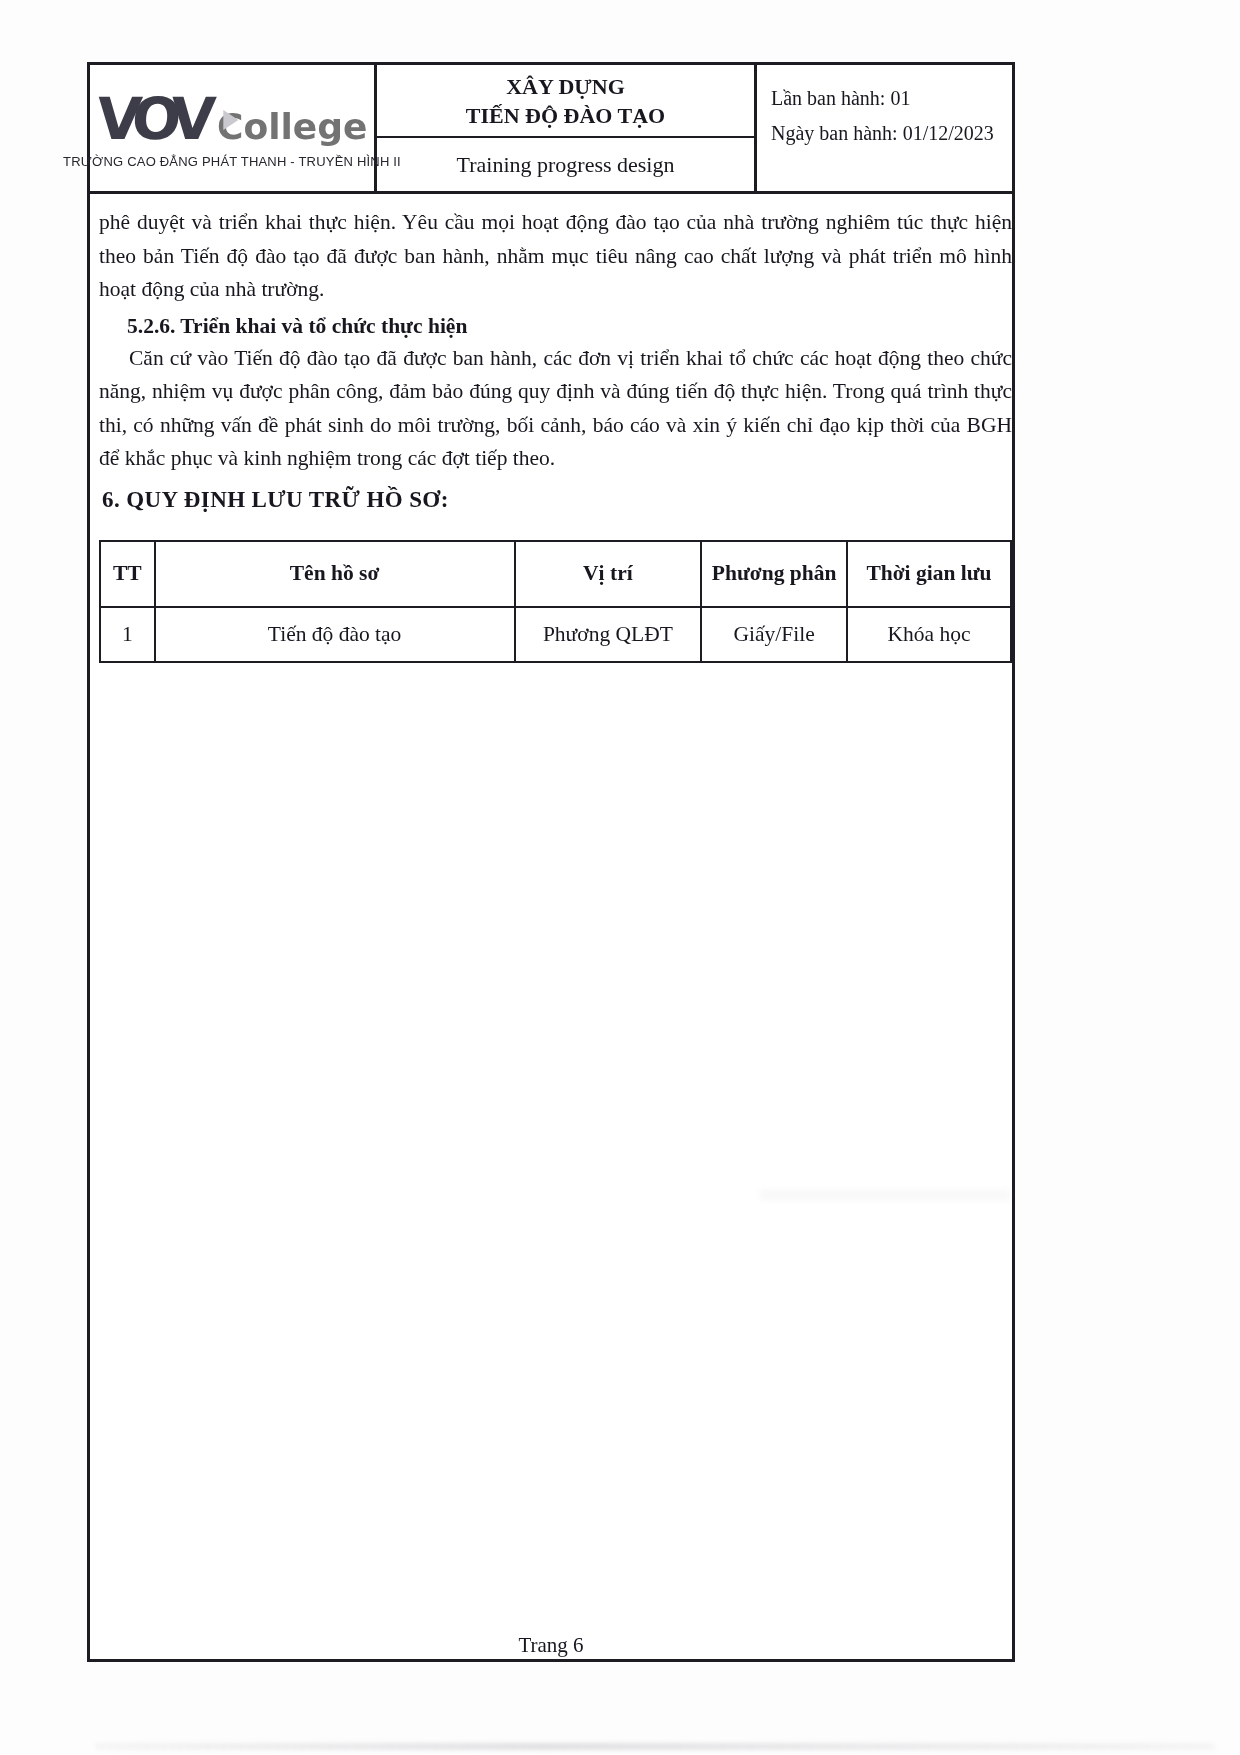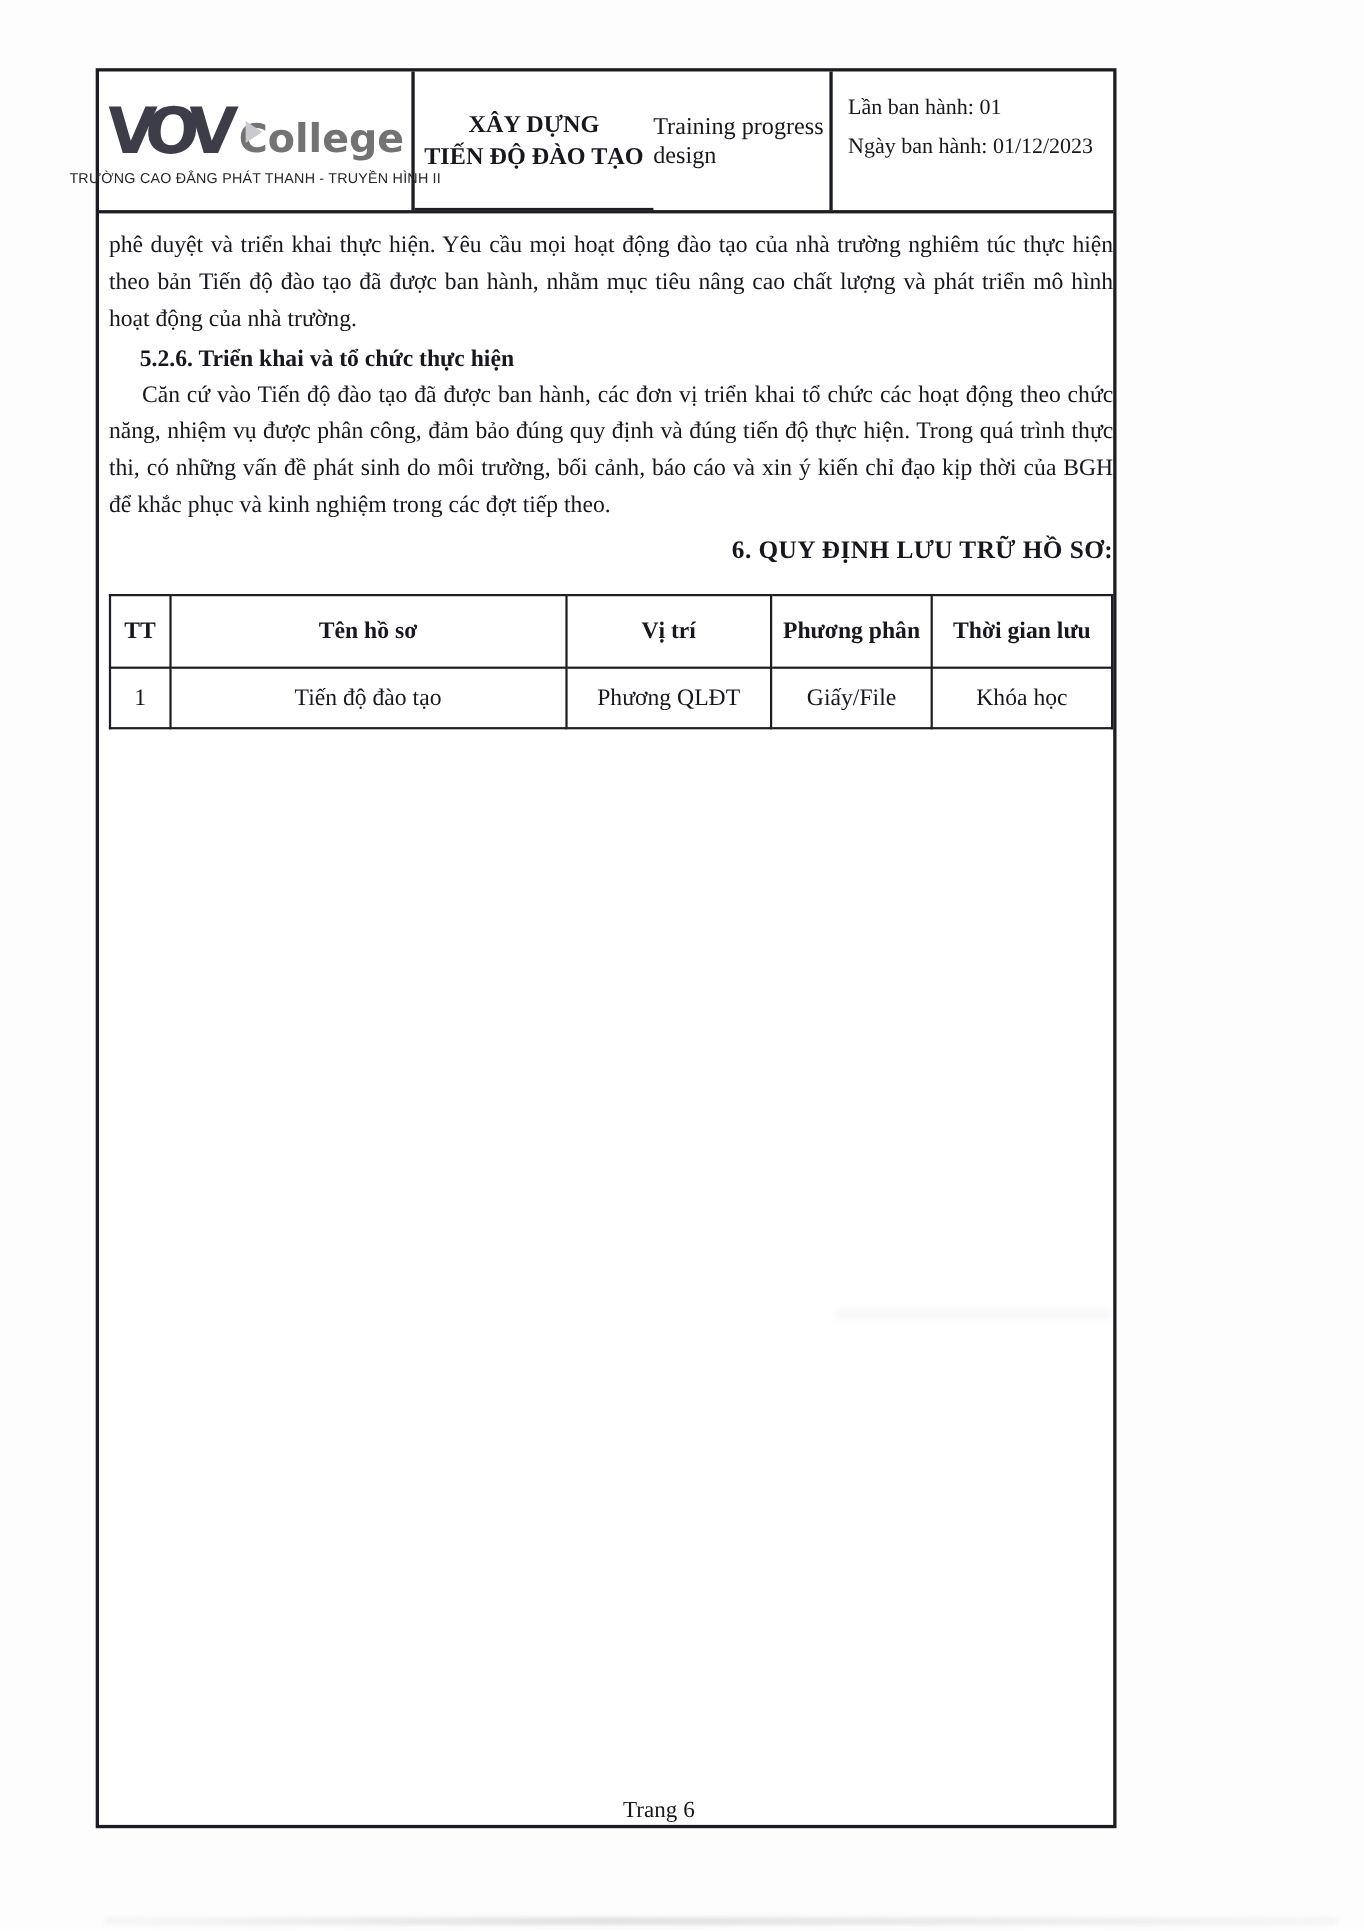--- a/index.html
+++ b/index.html
@@ -68,21 +68,21 @@
     font-size: 13px;
     letter-spacing: 0.2px;
     color: #26262e;
     margin-top: 7px;
     white-space: nowrap;
   }
   .hcell-title {
     width: 380px;
     box-sizing: border-box;
     border-right: 3px solid #1c1c22;
-    display: flex; flex-direction: row;
+    display: flex; flex-direction: column;
   }
   .title-top {
     flex: 1.15;
     display: flex; flex-direction: column;
     align-items: center; justify-content: center;
     border-bottom: 2.5px solid #1c1c22;
     font-weight: bold;
     font-size: 22px;
     line-height: 29px;
   }
@@ -110,21 +110,20 @@
   .h-sub {
     font-size: 21.5px;
     font-weight: bold;
     margin: 7px 0 3px 28px;
   }
   .h-main {
     font-size: 23px;
     font-weight: bold;
     letter-spacing: 0.4px;
     margin: 11px 0 0 3px;
-    text-align: right;
   }
   
   table.storage {
     width: 100%;
     border-collapse: collapse;
     margin-top: 27px;
     table-layout: fixed;
   }
   table.storage th, table.storage td {
     border: 2.5px solid #1c1c22;
@@ -140,21 +139,20 @@
   .col-loc { width: 20.5%; }
   .col-media { width: 16%; }
   .col-time { width: 18%; }
   
   .page-footer {
     position: absolute;
     left: 0; bottom: 1px;
     width: 100%;
     text-align: center;
     font-size: 21px;
-    padding-left: 48px;
   }
   
   .scan-strip {
     position: absolute;
     left: 95px; top: 1743px;
     width: 1120px; height: 7px;
     background: linear-gradient(90deg, rgba(185,185,190,0.10), rgba(160,160,168,0.30) 40%, rgba(185,185,190,0.12));
     filter: blur(2px);
   }
   .scan-smudge {

